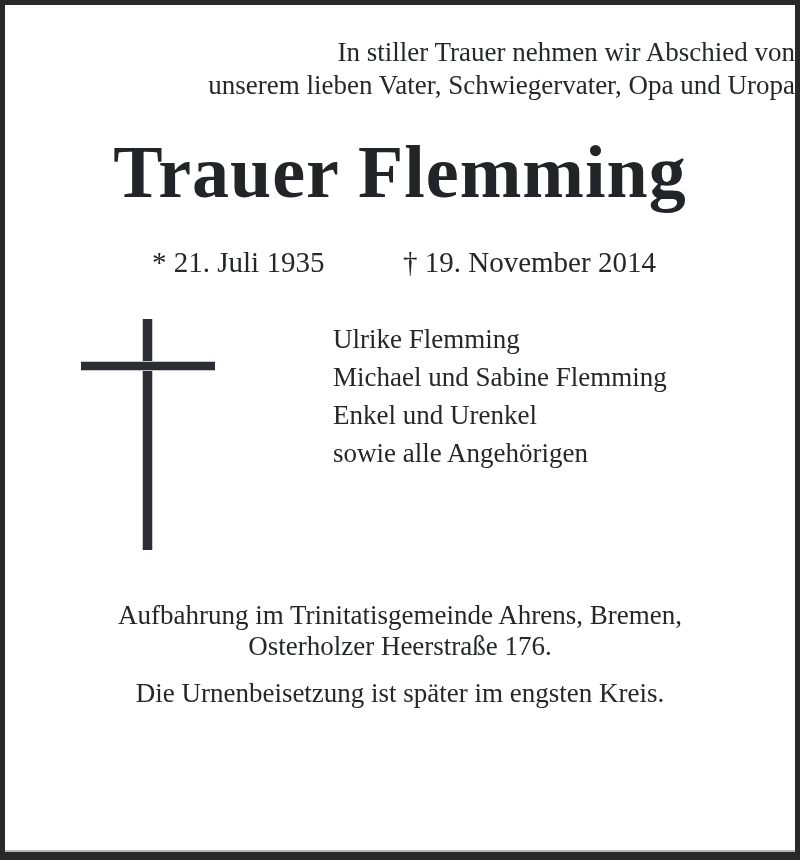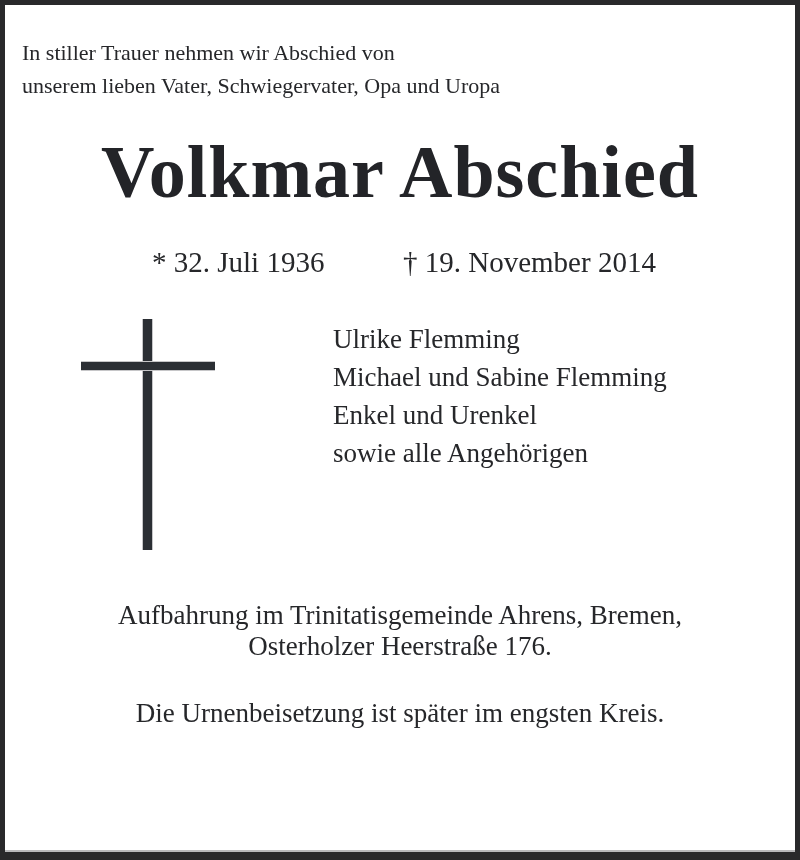--- a/index.html
+++ b/index.html
@@ -22,22 +22,22 @@
   
   .page::after {
     content: "";
     position: absolute;
     left: 0; right: 0; bottom: 0;
     height: 2px;
     background: #b9b9bb;
   }
   .intro {
     padding-top: 31px;
-    text-align: left;
-    font-size: 22px;
+    text-align: right;
+    font-size: 27px;
     line-height: 33px;
     padding-left: 17px;
   }
   .deceased-name {
     margin-top: 28px;
     text-align: center;
     font-size: 74px;
     line-height: 84px;
     font-weight: bold;
     letter-spacing: 1px;
@@ -90,40 +90,40 @@
     font-size: 27px;
     line-height: 31px;
   }
   .service {
     margin-top: 22px;
     text-align: center;
     font-size: 27px;
     line-height: 32px;
   }
   .burial {
-    margin-top: 36px;
+    margin-top: 16px;
     text-align: center;
     font-size: 27px;
     line-height: 31px;
   }
 </style>
 </head>
 <body>
 
 <div class="page">
 
   <div class="intro">
     <div>In stiller Trauer nehmen wir Abschied von</div>
     <div>unserem lieben Vater, Schwiegervater, Opa und Uropa</div>
   </div>
 
-  <div class="deceased-name">Volkmar Abschied</div>
+  <div class="deceased-name">Trauer Flemming</div>
 
   <div class="dates">
-    <span class="birth-date">* 32. Juli 1936</span>
+    <span class="birth-date">* 21. Juli 1935</span>
     <span class="death-date">† 19. November 2014</span>
   </div>
 
   <div class="mid">
     <div>
       <div class="cross-v"></div>
       <div class="cross-h"></div>
     </div>
     <div class="family">
       <div class="mourner">Ulrike Flemming</div>

